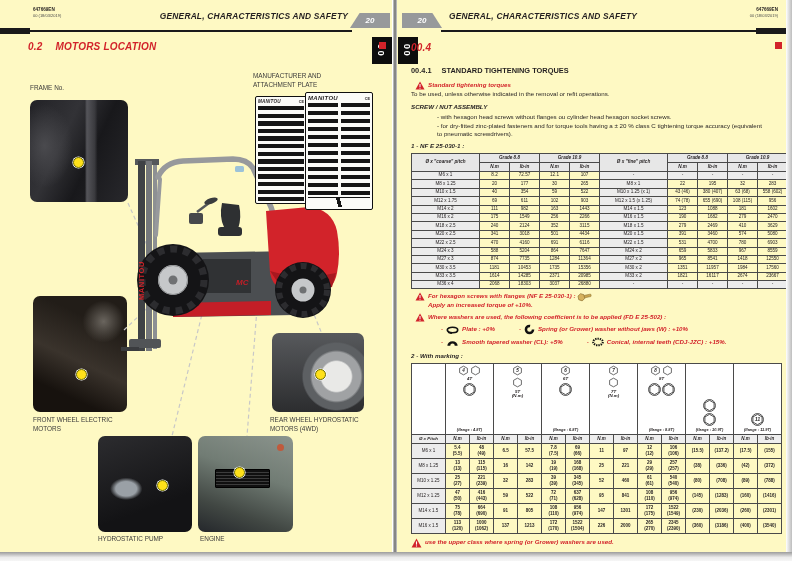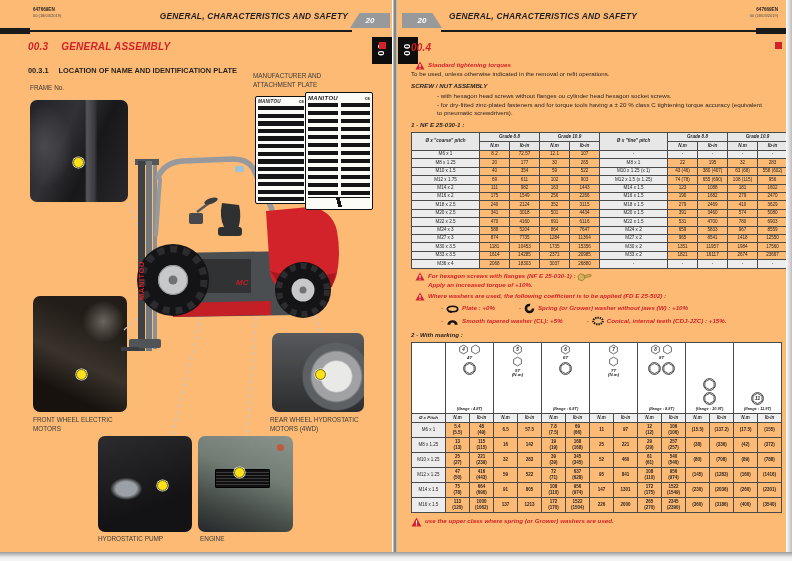--- a/index.html
+++ b/index.html
@@ -1,19 +1,19 @@
 <!DOCTYPE html>
 <html><head>
 <meta charset="utf-8">
 <style>
   html,body{margin:0;padding:0}
   body{width:792px;height:561px;position:relative;overflow:hidden;background:#fff;
        font-family:"Liberation Sans",sans-serif;color:#231f20}
   .pre{white-space:pre-line}
-  .page{position:absolute;top:0;height:552px;background:#fdba74}
+  .page{position:absolute;top:0;height:552px;background:#fef9c3}
   .page-left{left:0;width:392px}
   .page-right{left:397px;width:389px}
   .spine{position:absolute;left:393px;top:0;width:4px;height:552px;
          background:linear-gradient(90deg,#cfcfcf,#6e6e6e 50%,#cfcfcf)}
   .edge-bottom{position:absolute;left:0;top:552px;width:792px;height:9px;
          background:linear-gradient(#9c9c9c,#ececec 60%,#f6f6f6)}
   .edge-right{position:absolute;left:786px;top:0;width:6px;height:552px;
          background:linear-gradient(90deg,#ffffff,#bdbdbd)}
   
   .doc-block{position:absolute;line-height:1.3}
@@ -110,28 +110,24 @@
   </div>
   <div class="hdr-title" style="left:110px;top:11px;width:238px;text-align:right">GENERAL, CHARACTERISTICS AND SAFETY</div>
   <div class="page-tab tab-l" style="left:350px">20</div>
   <div class="hdr-rule" style="left:0;width:352px"></div>
   <div class="hdr-rule-thick" style="left:0;width:30px"></div>
   <div class="chapter-tab" style="left:372px">
     <span>00</span>
   </div>
 
   <div class="sec-row" style="left:28px;top:41px">
-    <span>00.3</span>
-    <span>GENERAL ASSEMBLY</span>
+    <span>0.2</span>
+    <span>MOTORS LOCATION</span>
   </div>
   <div class="red-sq" style="left:379px;top:42px"></div>
-  <div class="subsec-row" style="left:28px;top:66px">
-    <span>00.3.1</span>
-    <span>LOCATION OF NAME AND IDENTIFICATION PLATE</span>
-  </div>
 
   <div class="lbl" style="left:30px;top:84px">FRAME No.</div>
   <div class="lbl pre" style="left:253px;top:72px;width:115px">MANUFACTURER AND
 ATTACHMENT PLATE</div>
 
   <div class="photo ph-frame" style="left:30px;top:100px;width:98px;height:102px"></div>
   <div class="photo ph-front" style="left:33px;top:296px;width:94px;height:116px"></div>
   <div class="photo ph-rear" style="left:272px;top:333px;width:92px;height:79px"></div>
   <div class="photo ph-pump" style="left:98px;top:436px;width:94px;height:96px"></div>
   <div class="photo ph-engine" style="left:198px;top:436px;width:95px;height:96px">
@@ -228,20 +224,24 @@
   <div class="hdr-rule-thick" style="left:359px;width:30px"></div>
   <div class="chapter-tab" style="left:1px">
     <span>00</span>
   </div>
   <div class="red-sq" style="left:378px;top:42px"></div>
 
   <div class="content">
     <div class="sec-row" style="position:static;margin-top:3px">
       <span>00.4</span>
     </div>
+    <div class="subsec-row" style="position:static;margin-top:11px">
+      <span>00.4.1</span>
+      <span>STANDARD TIGHTENING TORQUES</span>
+    </div>
 
     <div class="warn-row" style="margin-top:6px">
       <svg class="warn-tri" width="10" height="9" viewBox="0 0 20 18">
         <path d="M10,1 L19,17 L1,17 Z" fill="#d2232a"></path>
         <rect x="9" y="6" width="2" height="6" fill="#fff"></rect>
           <rect x="9" y="13.4" width="2" height="2" fill="#fff"></rect>
       </svg>
       <span class="note-txt">Standard tightening torques</span>
     </div>
     <div>To be used, unless otherwise indicated in the removal or refit operations.</div>

